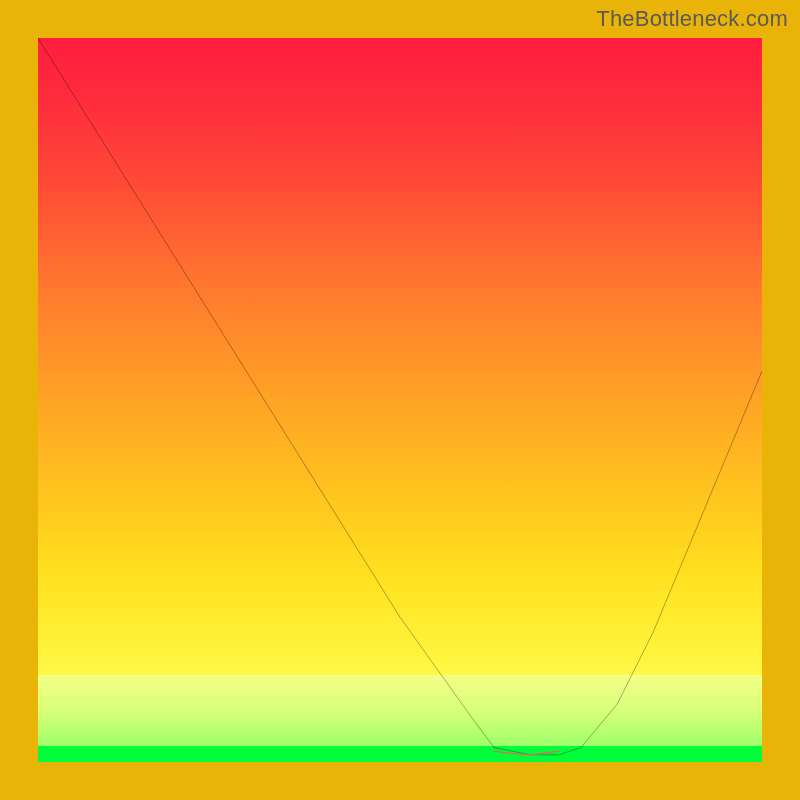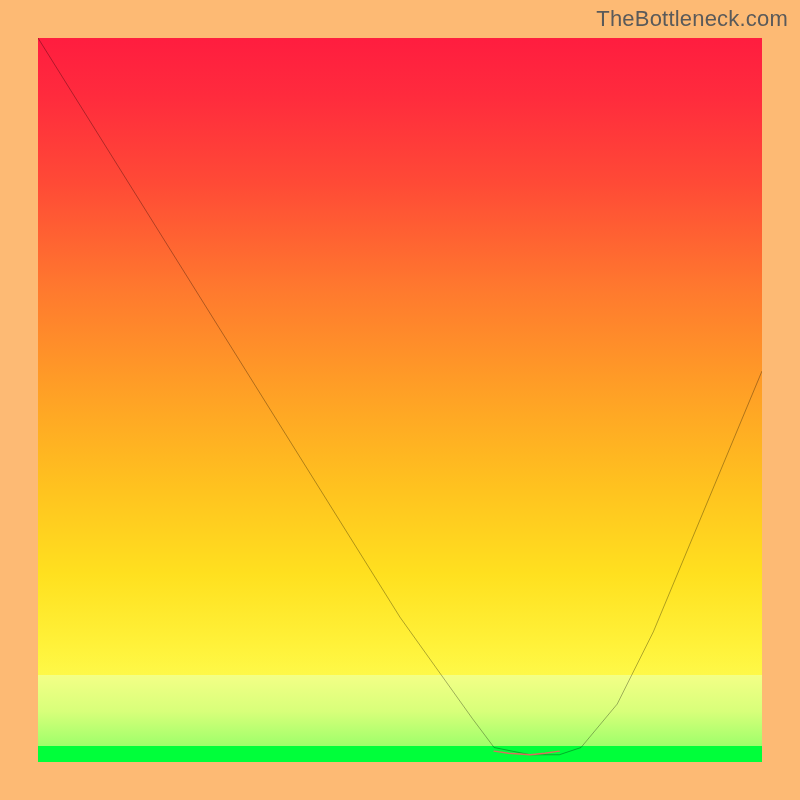--- a/index.html
+++ b/index.html
@@ -8,21 +8,21 @@
     width: 800px;
     height: 800px;
     overflow: hidden;
     background: #000;
     font-family: Arial, Helvetica, sans-serif;
   }
   .frame {
     position: relative;
     width: 800px;
     height: 800px;
-    background: #fdba74;
+    background: #eab308;
   }
   .watermark {
     position: absolute;
     top: 6px;
     right: 12px;
     font-size: 22px;
     font-weight: 500;
     color: #5a5a5a;
     letter-spacing: 0.2px;
     z-index: 10;

